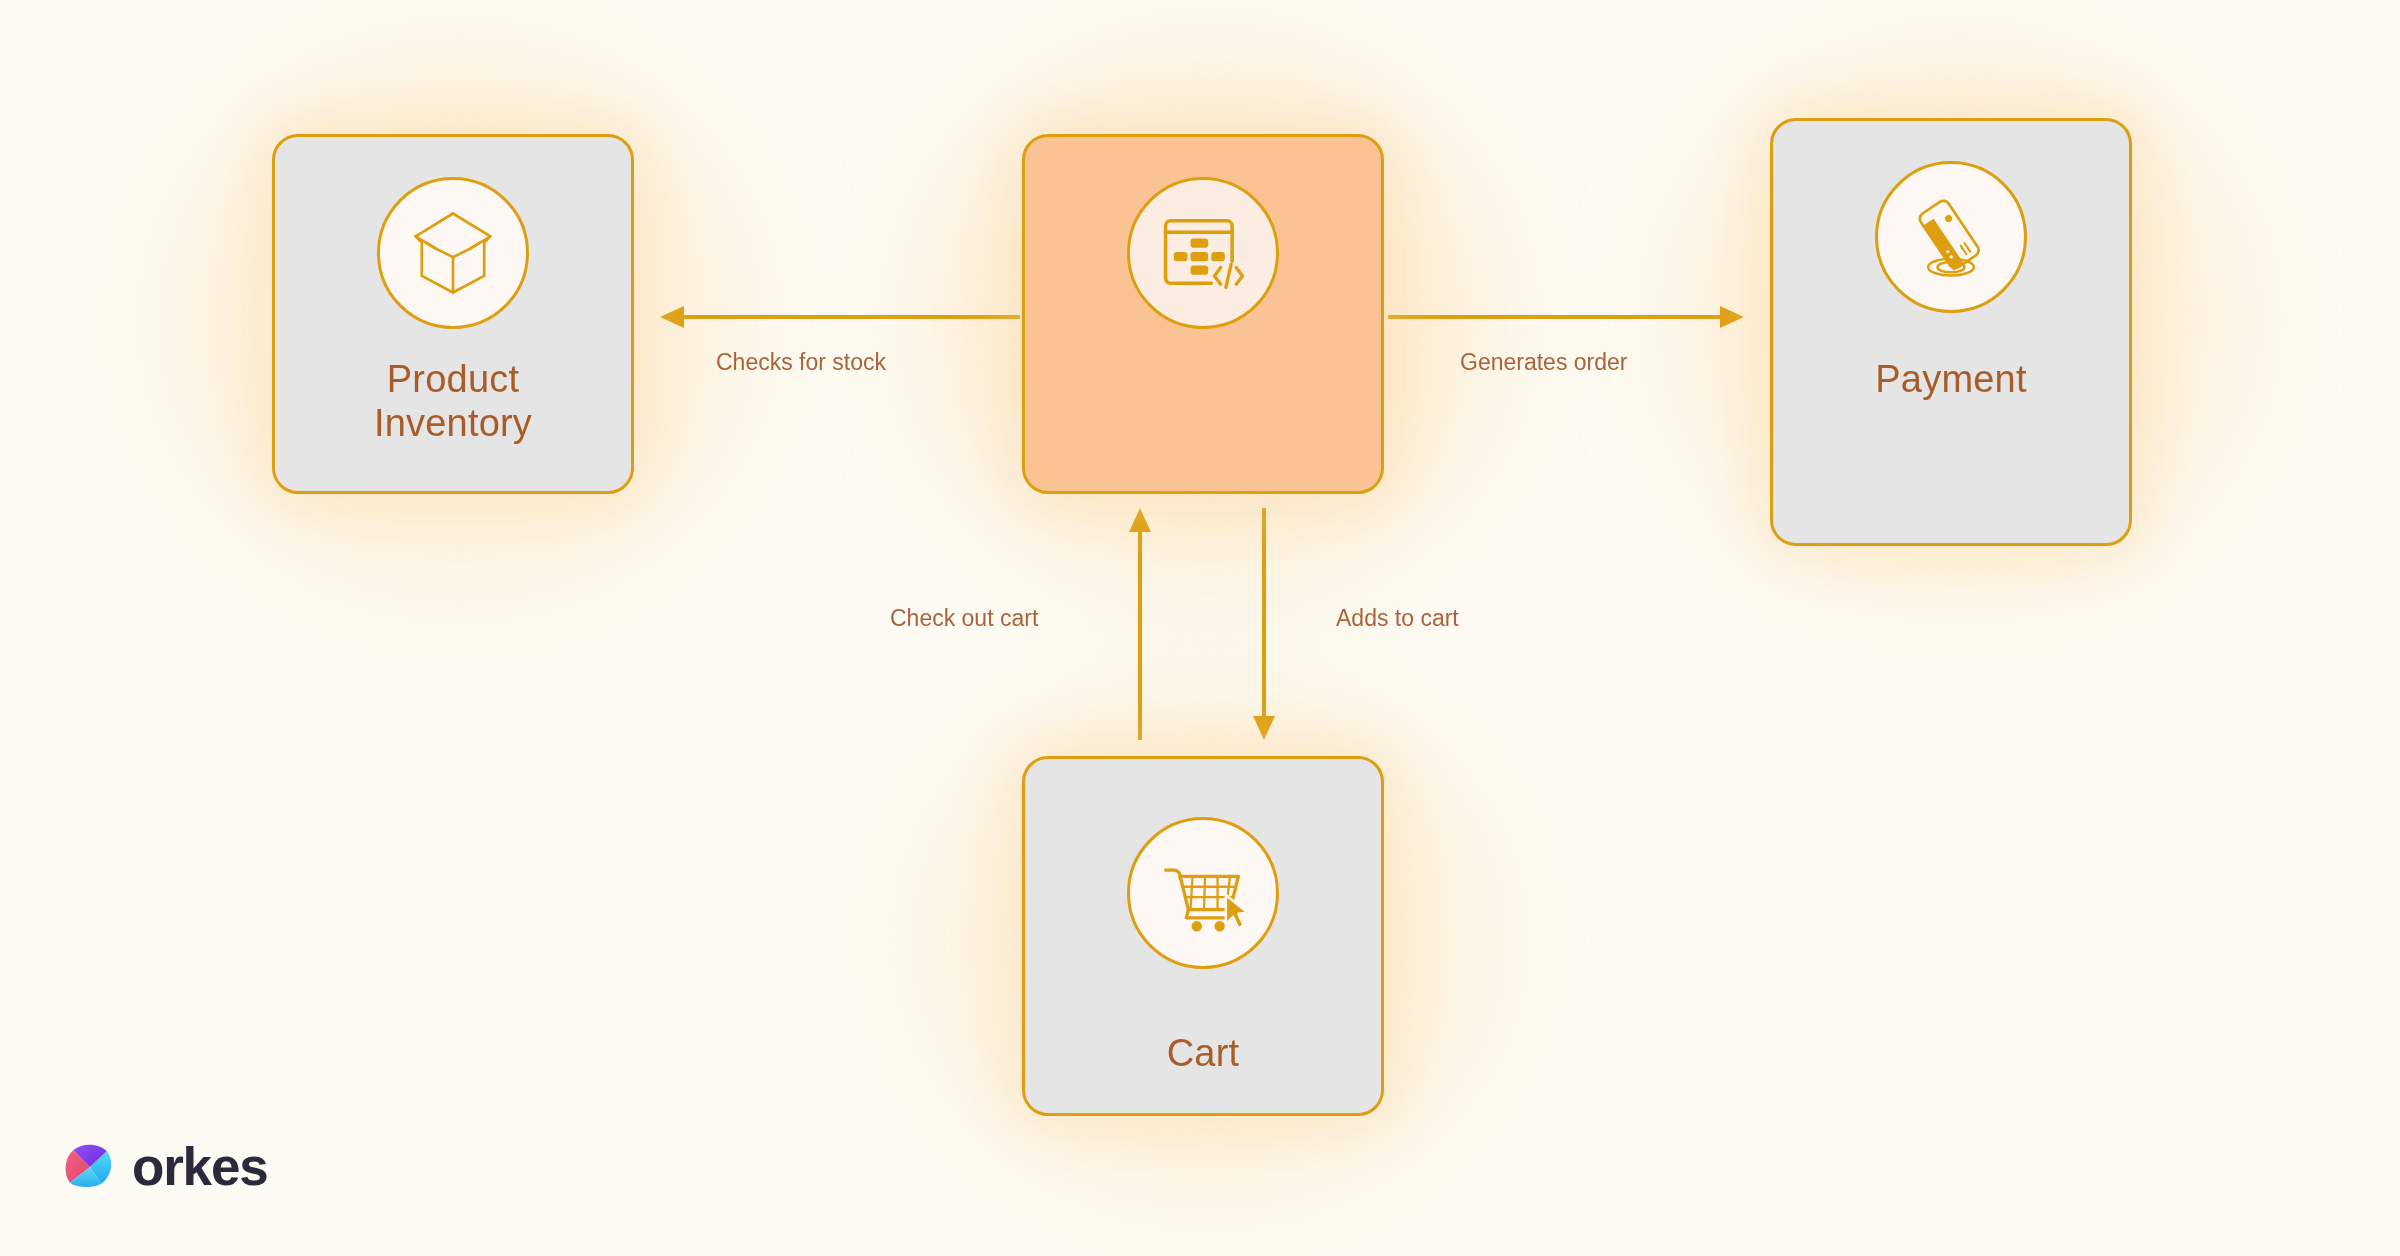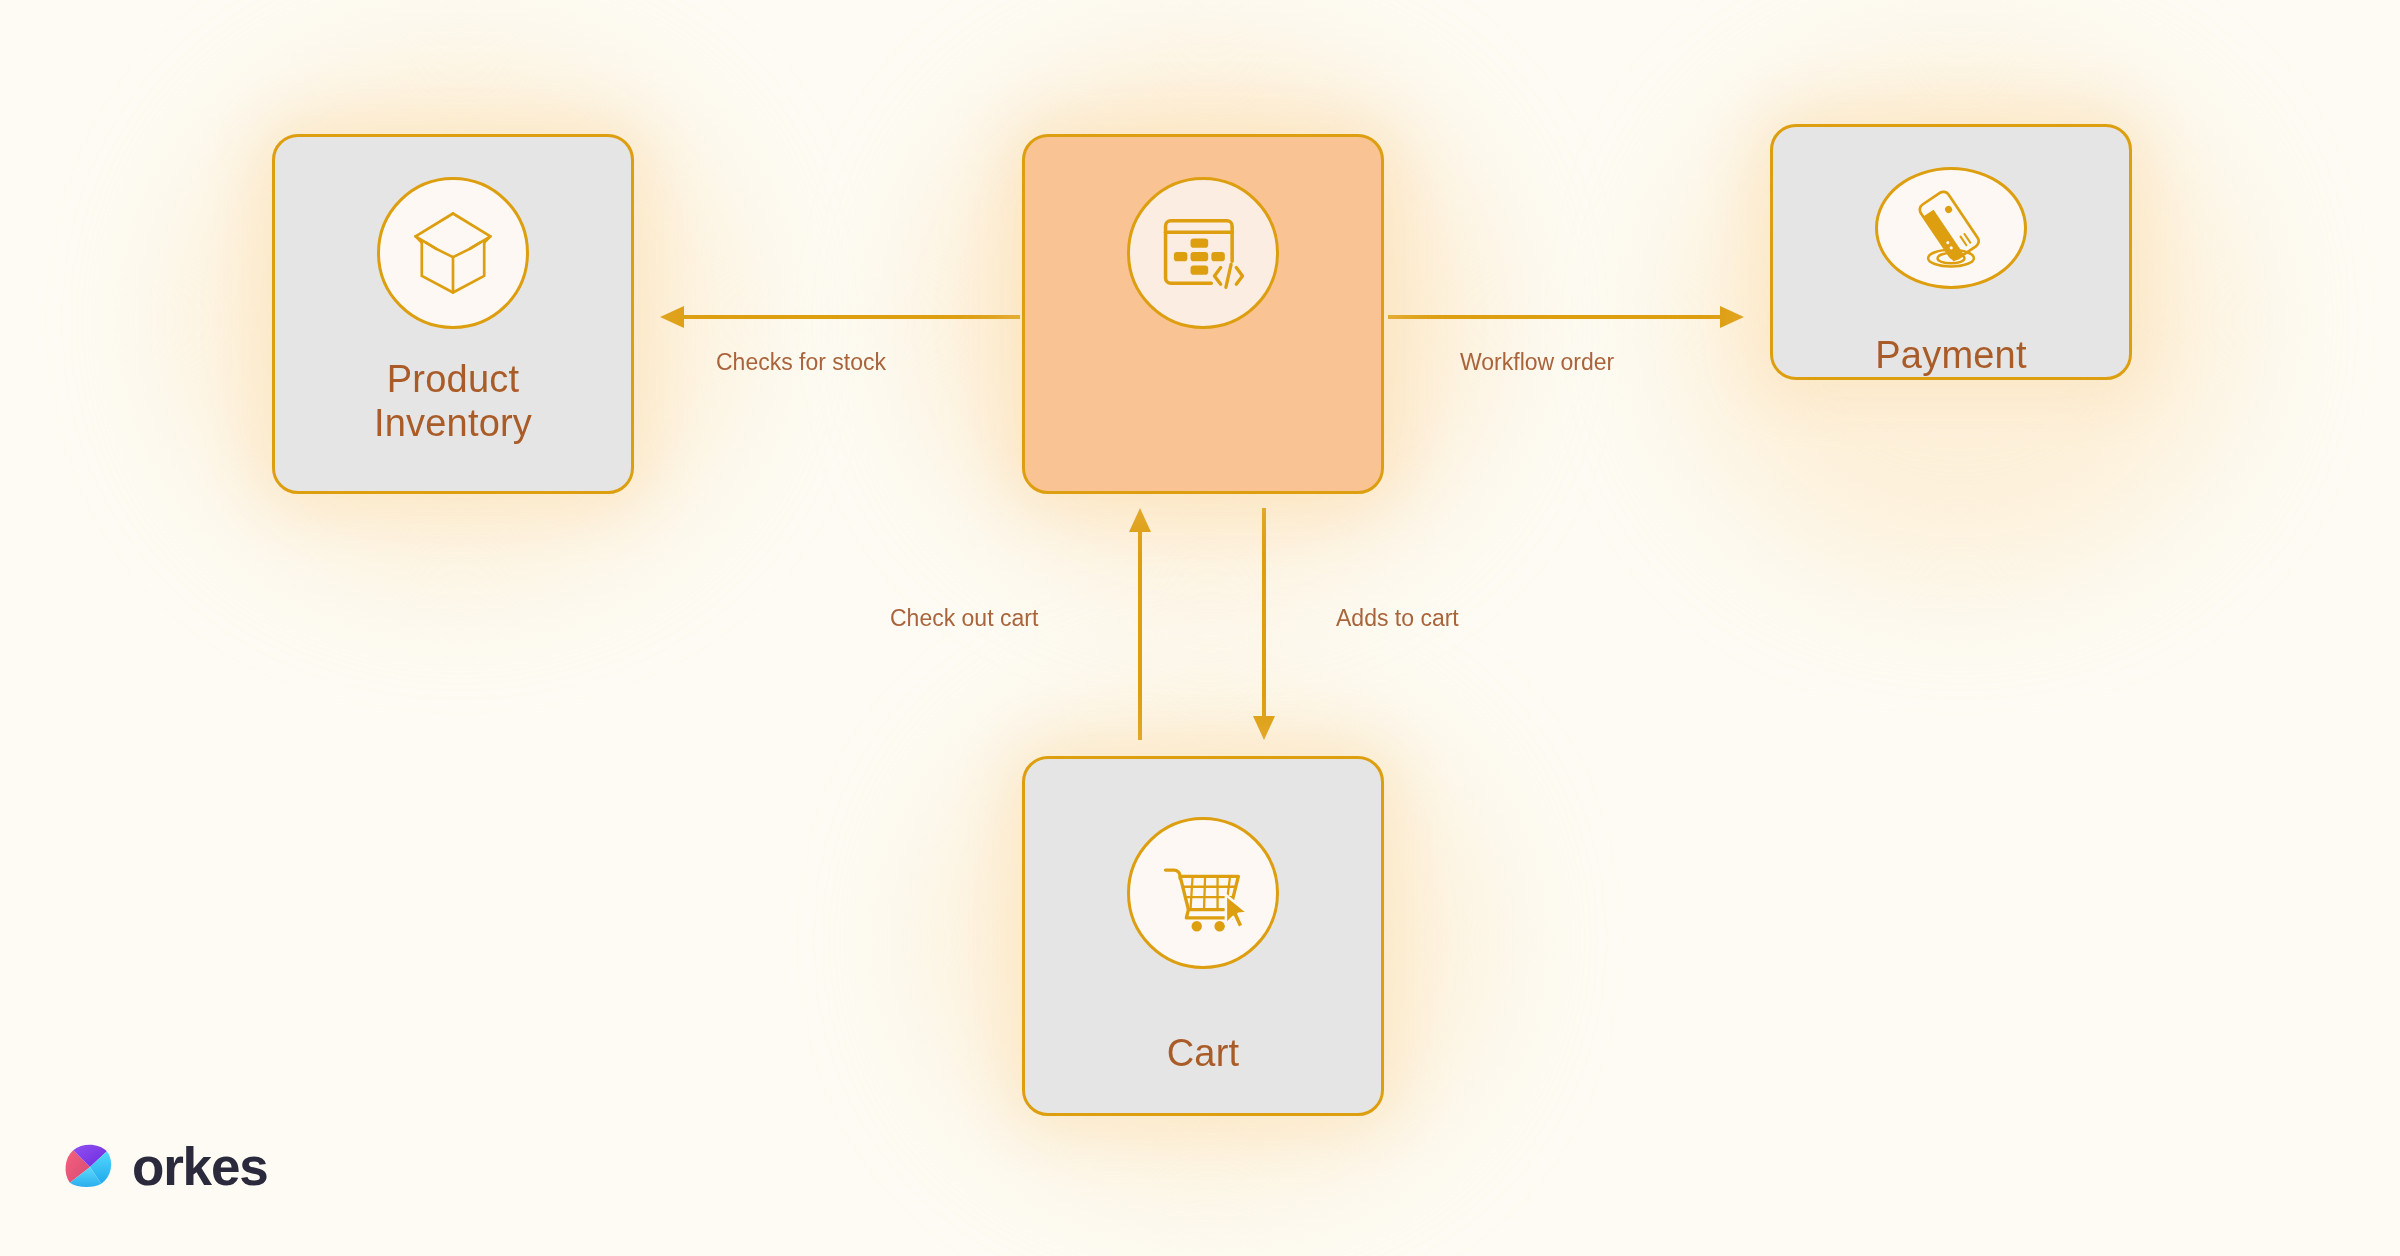--- a/index.html
+++ b/index.html
@@ -71,21 +71,21 @@
   #node-inventory .icon-circle { margin-top: 40px; }
   #node-inventory .node-label { margin-top: 28px; }
 
   #node-core {
     left: 1022px; top: 134px; width: 362px; height: 360px;
   }
   #node-core .icon-circle { margin-top: 40px; }
   #node-core .node-label { margin-top: 28px; }
 
   #node-payment {
-    left: 1770px; top: 124px; width: 362px; height: 256px;
+    left: 1770px; top: 118px; width: 362px; height: 428px;
   }
   #node-payment .icon-circle { margin-top: 40px; }
   #node-payment .node-label { margin-top: 44px; }
 
   #node-cart {
     left: 1022px; top: 756px; width: 362px; height: 360px;
   }
   #node-cart .icon-circle { margin-top: 58px; }
   #node-cart .node-label { margin-top: 62px; }
 
@@ -157,21 +157,21 @@
       <path d="M1140,508 L1129,532 L1151,532 z" fill="#DD9E10"></path>
     </g>
 
     <g>
       <line x1="1264" y1="508" x2="1264" y2="722" stroke="#DD9E10" stroke-width="4"></line>
       <path d="M1264,740 L1253,716 L1275,716 z" fill="#DD9E10"></path>
     </g>
   </svg>
 
   <div class="edge-label" id="label-checks-stock">Checks for stock</div>
-  <div class="edge-label" id="label-generates-order">Workflow order</div>
+  <div class="edge-label" id="label-generates-order">Generates order</div>
   <div class="edge-label" id="label-checkout-cart">Check out cart</div>
   <div class="edge-label" id="label-adds-to-cart">Adds to cart</div>
 
   <div class="node light" id="node-inventory">
     <div class="icon-circle">
       <svg width="104" height="104" viewBox="0 0 100 100">
         <g fill="none" stroke="#DD9E10" stroke-width="2.6" stroke-linejoin="round" stroke-linecap="round">
 
           <path d="M20,40 L20,72 L50,88 L80,72 L80,40"></path>
 

